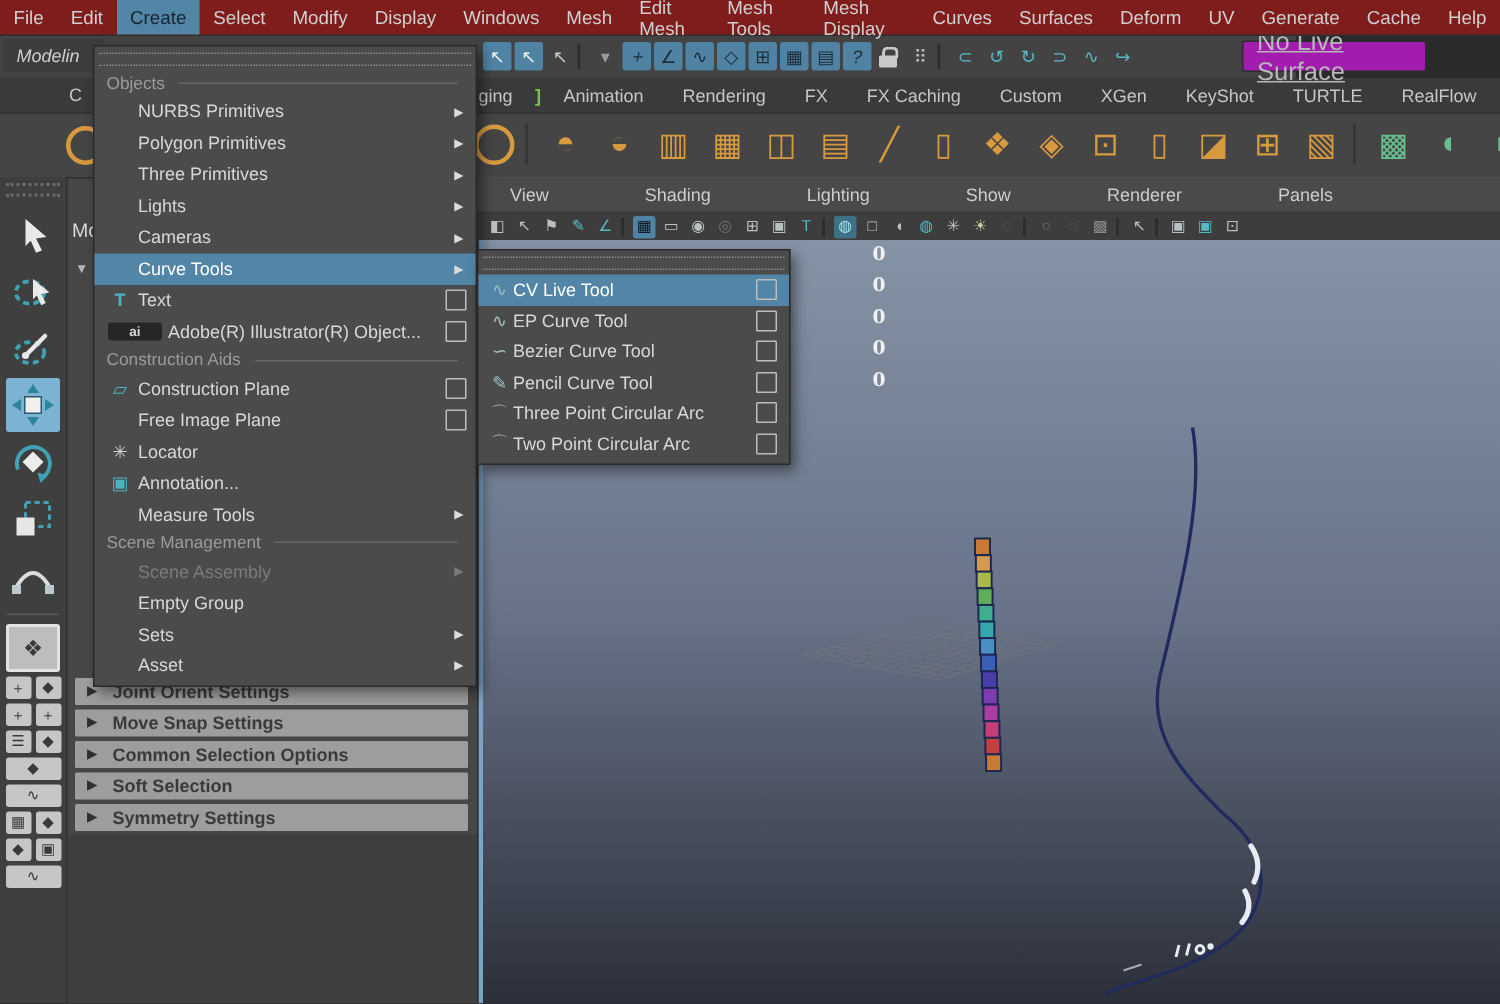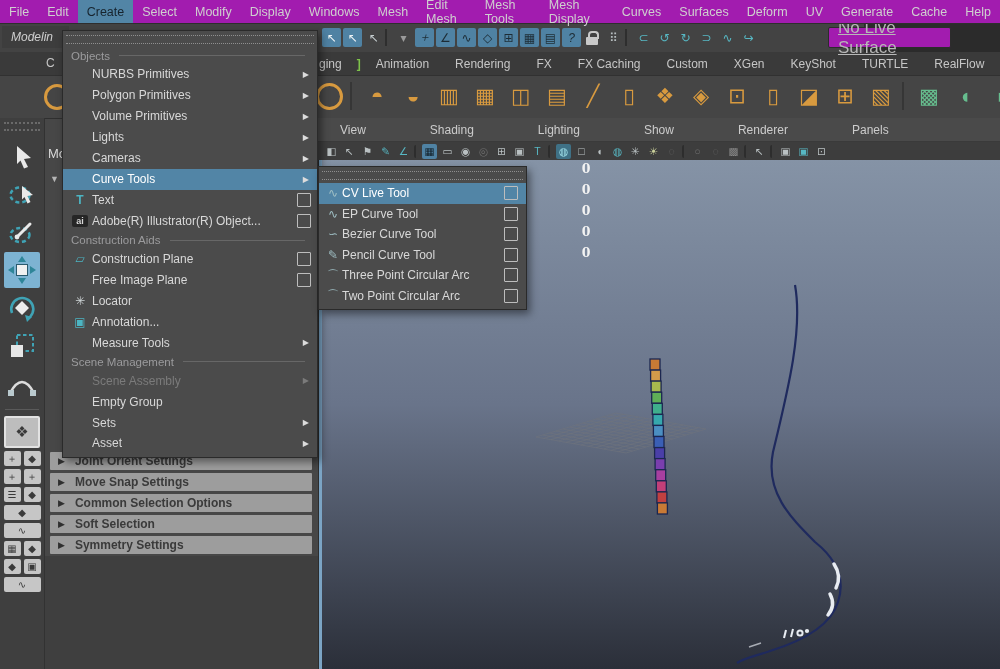--- a/index.html
+++ b/index.html
@@ -2,21 +2,21 @@
 <html><head>
 <meta charset="utf-8">
 <style>
   html,body{margin:0;padding:0;background:#2b2b2b;}
   body{width:1000px;height:669px;position:relative;overflow:hidden;
        font-family:"Liberation Sans","DejaVu Sans",sans-serif;
        -webkit-font-smoothing:antialiased;color:#d0d0d0;}
   .abs{position:absolute;}
 
   
-  .menubar{left:0;top:0;width:1000px;height:23px;background:#a21caf;display:flex;align-items:stretch;
+  .menubar{left:0;top:0;width:1000px;height:23px;background:#7f1d1d;display:flex;align-items:stretch;
            border-bottom:1px solid #2e2e2e;z-index:40;}
   .menubar .mb-item{display:flex;align-items:center;padding:0 9px;font-size:12.5px;color:#cfcfcf;cursor:default;}
   .menubar .mb-item.hl{background:#5285a6;color:#17242e;}
 
   
   .statusline{left:0;top:23px;width:864px;height:29px;background:#434343;z-index:5;border-bottom:1px solid #333;font-style:italic;}
   .ws-box{position:absolute;left:2px;top:3px;width:58px;height:22px;background:#3d3d3d;overflow:hidden;
           display:flex;align-items:center;padding-left:9px;font-size:12px;color:#cfcfcf;}
   .sl-icons{position:absolute;left:322px;top:2px;height:25px;display:flex;align-items:center;gap:2px;}
   .sic{width:19px;height:19px;display:flex;align-items:center;justify-content:center;font-size:12px;
@@ -88,21 +88,21 @@
   
   .menu{background:#4b4b4b;border:1px solid #2a2a2a;box-shadow:3px 4px 8px rgba(0,0,0,.45);z-index:100;
         display:flex;flex-direction:column;padding:2px 0 3px;box-sizing:border-box;}
   .create-menu{left:62px;top:30px;width:256px;height:428px;justify-content:center;}
   .curve-submenu{left:318px;top:166px;width:209px;height:144px;z-index:101;}
   .mrow{display:flex;align-items:center;flex:1;min-height:0;padding:0 6px 0 5px;font-size:12px;color:#d8d8d8;cursor:default;}
   .mrow.hl{background:#5285a6;color:#ffffff;}
   .mrow.dis .mlabel{color:#7b7b7b;}
   .mrow.dis .marrow{color:#7b7b7b;}
   .mic{width:24px;flex:0 0 auto;text-align:center;font-size:12px;font-weight:bold;}
-  .mic.badge{font-size:9px;background:#262626;color:#d8d8d8;border-radius:2px;width:16px;margin:0 4px;padding:1px 0;}
+  .mic.badge{font-size:9px;background:#262626;color:#d8d8d8;border-radius:2px;width:36px;margin:0 4px;padding:1px 0;}
   .mlabel{white-space:nowrap;}
   .mline{flex:1;border-top:1px solid #676767;margin:0 6px 0 9px;}
   .marrow{margin-left:auto;font-size:8px;color:#dcdcdc;padding-right:2px;}
   .mbox{margin-left:auto;width:12px;height:12px;border:1px solid #bdbdbd;border-radius:1px;flex:0 0 auto;}
   .mrow.t-header{flex:0 0 17px;}
   .mrow.t-header .mlabel{color:#9b9b9d;font-size:11.5px;padding-left:3px;}
   .mrow.t-tearoff{flex:0 0 7px;border-top:1px dotted #8f8f8f;border-bottom:1px dotted #8f8f8f;margin:2px 3px 3px;padding:0;}
   .curve-submenu .mic{width:18px;font-weight:normal;color:#9fbfc4;}
   .curve-submenu .mrow{padding-right:8px;}
 </style>
@@ -585,21 +585,21 @@
       <div class="mrow t-item">
         <span class="mic"></span>
         <span class="mlabel">Polygon Primitives</span>
 
         <span class="marrow">▶</span>
 
       </div>
 
       <div class="mrow t-item">
         <span class="mic"></span>
-        <span class="mlabel">Volume Primitives</span>
+        <span class="mlabel">Three Primitives</span>
 
         <span class="marrow">▶</span>
 
       </div>
 
       <div class="mrow t-item">
         <span class="mic"></span>
         <span class="mlabel">Lights</span>
 
         <span class="marrow">▶</span>

